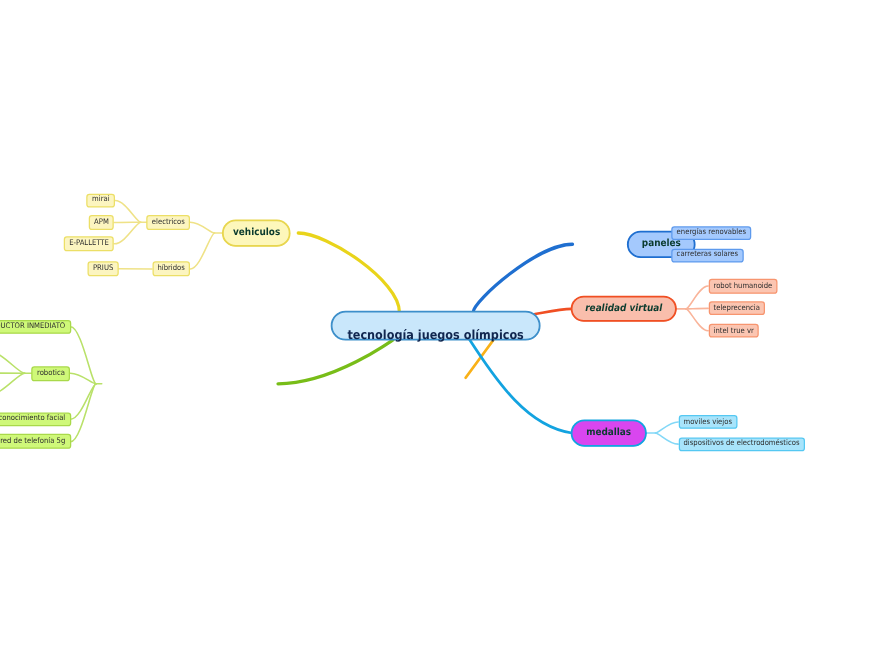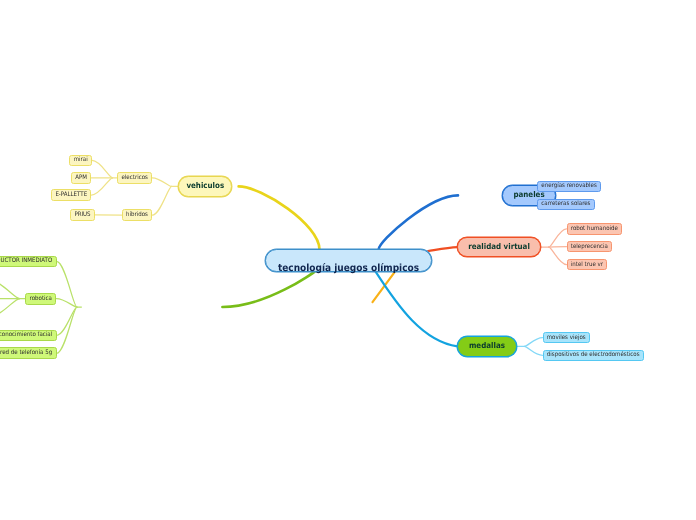--- a/index.html
+++ b/index.html
@@ -56,24 +56,24 @@
       <path d="M 19.8,298.55 C 14.076,298.55 1.5150000000000006,280 -12,280" fill="none" stroke="#b9e169" stroke-width="1.25" stroke-linecap="round"></path>
       <path d="M 19.8,298.55 C 14.076,298.55 1.5150000000000006,298.5 -12,298.5" fill="none" stroke="#b9e169" stroke-width="1.25" stroke-linecap="round"></path>
       <path d="M 19.8,298.55 C 14.076,298.55 1.5150000000000006,317 -12,317" fill="none" stroke="#b9e169" stroke-width="1.25" stroke-linecap="round"></path>
     </svg>
     <div class="node n-root" style="left: 265px; top: 249px; width: 167px; height: 23px; background: rgb(201, 231, 251); border-color: rgb(61, 143, 202); color: rgb(16, 38, 79); box-shadow: rgb(61, 143, 202) 0px 0px 0px 0.45px;">
       <span>tecnología juegos olímpicos</span>
     </div>
     <div class="node n-l1" style="left: 457.8px; top: 185.2px; width: 54.5px; height: 20.4px; background: rgb(164, 201, 253); border-color: rgb(31, 111, 208); color: rgb(11, 59, 46); box-shadow: rgb(31, 111, 208) 0px 0px 0px 0.45px; margin-left: 44px;">
       <span>paneles</span>
     </div>
-    <div class="node n-l1" style="left: 457px; top: 236.9px; width: 84px; height: 20.4px; background: rgb(249, 190, 172); border-color: rgb(240, 79, 35); color: rgb(11, 59, 46); box-shadow: rgb(240, 79, 35) 0px 0px 0px 0.45px;">
+    <div class="node n-l1" style="left: 457px; top: 236.9px; width: 84px; height: 20.4px; background: rgb(249, 190, 172); border-color: rgb(240, 79, 35); color: rgb(11, 59, 46); box-shadow: rgb(240, 79, 35) 0px 0px 0px 0.45px; font-style: italic;">
       <span>realidad virtual</span>
     </div>
-    <div class="node n-l1" style="left: 457.3px; top: 336.2px; width: 59.3px; height: 20.4px; background: #84cc16; border-color: rgb(19, 163, 224); color: rgb(11, 59, 46); box-shadow: rgb(19, 163, 224) 0px 0px 0px 0.45px;">
+    <div class="node n-l1" style="left: 457.3px; top: 336.2px; width: 59.3px; height: 20.4px; background: #d946ef; border-color: rgb(19, 163, 224); color: rgb(11, 59, 46); box-shadow: rgb(19, 163, 224) 0px 0px 0px 0.45px;">
       <span>medallas</span>
     </div>
     <div class="node n-l1" style="left: 178.3px; top: 176.2px; width: 54px; height: 20.4px; background: rgb(253, 247, 187); border-color: rgb(232, 214, 79); color: rgb(11, 59, 46); box-shadow: rgb(232, 214, 79) 0px 0px 0px 0.45px;">
       <span>vehiculos</span>
     </div>
     <div class="node n-leaf" style="left: 537px; top: 180.7px; width: 64.1px; height: 11.6px; background: rgb(164, 201, 253); border-color: rgb(94, 154, 237); color: rgb(46, 46, 46);">
       <span>energías renovables</span>
     </div>
     <div class="node n-leaf" style="left: 537px; top: 198.5px; width: 57.8px; height: 11.6px; background: rgb(164, 201, 253); border-color: rgb(94, 154, 237); color: rgb(46, 46, 46);">
       <span>carreteras solares</span>

